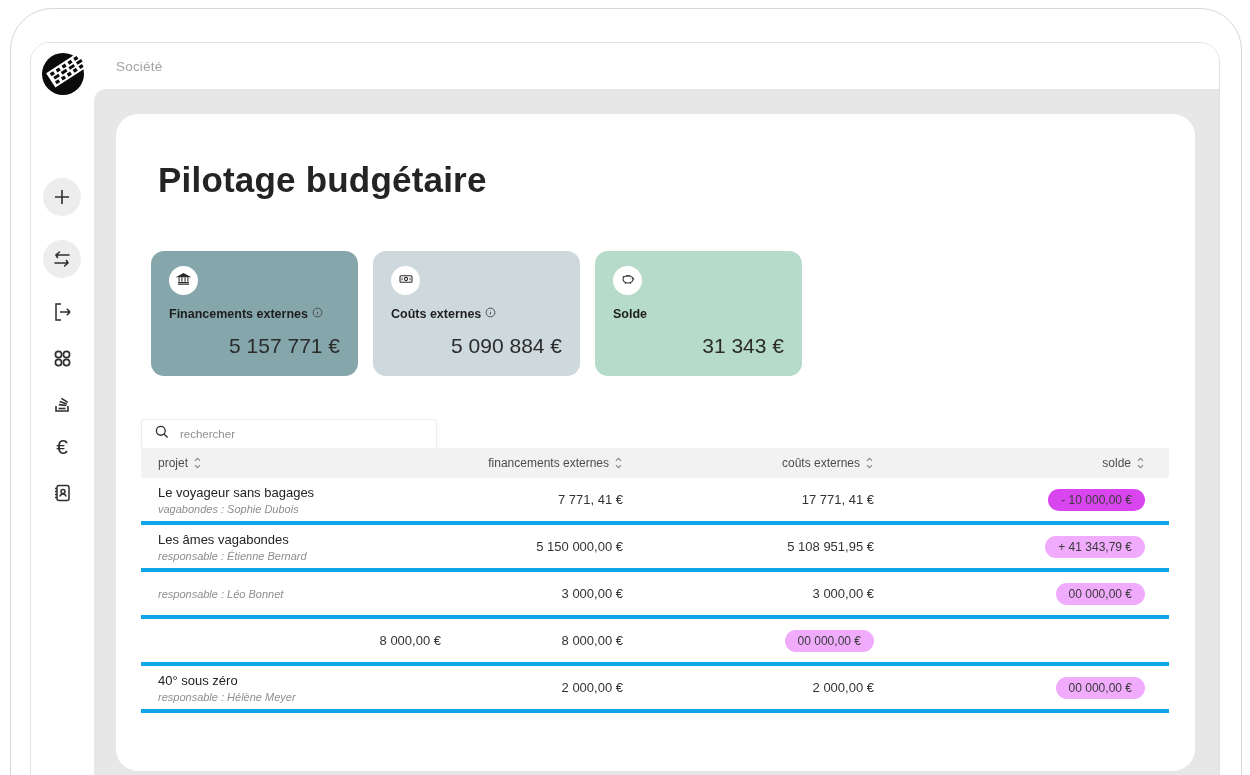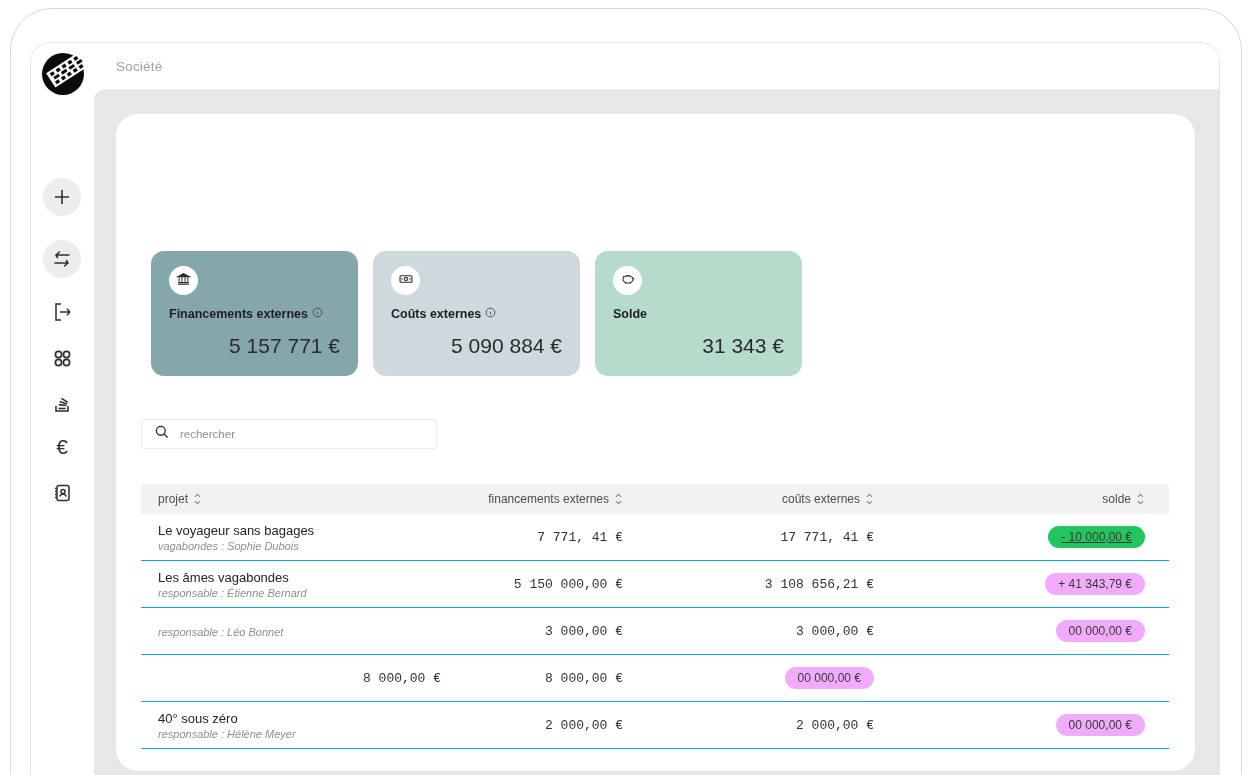--- a/index.html
+++ b/index.html
@@ -45,34 +45,34 @@
 
   
   .search-bar { position:absolute; left:25px; top:305px; width:296px; height:29px;
     border:1px solid #ececec; border-radius:3px; background:#fff;
     box-shadow:0 1px 3px rgba(0,0,0,.04); display:flex; align-items:center; padding:14px 12px; }
   .search-input { border:none; outline:none; flex:1; font-size:11.5px; color:#444;
     margin-left:10px; font-family:"Liberation Sans",sans-serif; background:transparent; }
   .search-input::placeholder { color:#8f8f8f; }
 
   
-  .table-wrap { position:absolute; left:25px; top:370px; width:1028px; }
+  .table-wrap { position:absolute; left:25px; top:334px; width:1028px; }
   .t-grid { display:grid; grid-template-columns:300px 182px 251px 271px; padding-right:24px; align-items:center; }
   .t-head { background:#f2f2f2; height:30px; font-size:12px; color:#4c4c4c; border-radius:2px; }
   .th { display:flex; align-items:center; gap:5px; cursor:pointer; }
   .th.right { justify-content:flex-end; }
   .th.left { padding-left:17px; }
-  .t-row { height:47px; border-bottom:1px solid #0ea5e9; }
+  .t-row { height:47px; border-bottom:4px solid #0ea5e9; }
   .cell-project { padding-left:17px; }
   .project-name { font-size:13px; color:#232323; line-height:1.35; }
   .project-manager { font-size:11px; color:#8e8e8e; font-style:italic; margin-top:1px; }
-  .cell-num { text-align:right; font-size:13px; color:#333;font-family:Liberation Mono, monospace; }
+  .cell-num { text-align:right; font-size:13px; color:#333; }
   .cell-solde { text-align:right; }
   .badge { display:inline-block; padding:4px 13px; border-radius:13px; font-size:12px; color:#3a3a3a; }
-  .badge.negative { background:#22c55e;text-decoration:underline; }
+  .badge.negative { background:#d946ef; }
   .badge.positive { background:#f0abfc; }
 
   .sort-icon svg { display:block; }
 </style>
 </head>
 <body>
 
 <div class="outer-frame"></div>
 
 <div class="app-window">
@@ -167,20 +167,21 @@
           <rect x="7" y="4.5" width="12" height="15" rx="2"></rect>
           <circle cx="13" cy="10.5" r="2"></circle>
             <path d="M9.8 15.5c.6-1.7 1.8-2.5 3.2-2.5s2.6.8 3.2 2.5"></path>
           <path d="M5 7.5h2M5 10.5h2M5 13.5h2M5 16.5h2" stroke-width="1.3"></path>
         </svg>
       </span>
     </div>
   </div>
 
   <div class="main-card">
+    <h1 class="page-title">Pilotage budgétaire</h1>
 
     <div class="cards-row">
 
       <div class="sum-card" style="background: rgb(133, 167, 172);">
         <div class="sum-icon-circle">
           <span>
             <svg width="15" height="15" viewBox="0 0 24 24" fill="none" stroke="#2b2b2b" stroke-width="1.7">
               <path d="M3 9l9-5 9 5z" fill="#2b2b2b"></path>
                 <path d="M5 10v7M9.5 10v7M14.5 10v7M19 10v7"></path>
               <path d="M3.5 18.5h17M3 21h18"></path>
@@ -296,21 +297,21 @@
       <span class="badge negative">- 10 000,00 €</span>
     </div>
   </div>
 
   <div class="t-grid t-row">
     <div class="cell-project">
       <div class="project-name">Les âmes vagabondes</div>
       <div class="project-manager">responsable : Étienne Bernard</div>
     </div>
     <div class="cell-num">5 150 000,00 €</div>
-    <div class="cell-num">3 108 656,21 €</div>
+    <div class="cell-num">5 108 951,95 €</div>
     <div class="cell-solde">
       <span class="badge positive">+ 41 343,79 €</span>
     </div>
   </div>
 
   <div class="t-grid t-row">
     <div class="cell-project">
       <div class="project-manager">responsable : Léo Bonnet</div>
     </div>
     <div class="cell-num">3 000,00 €</div>

